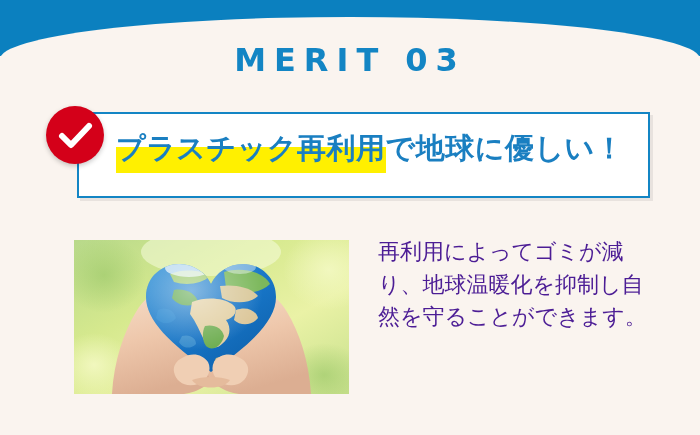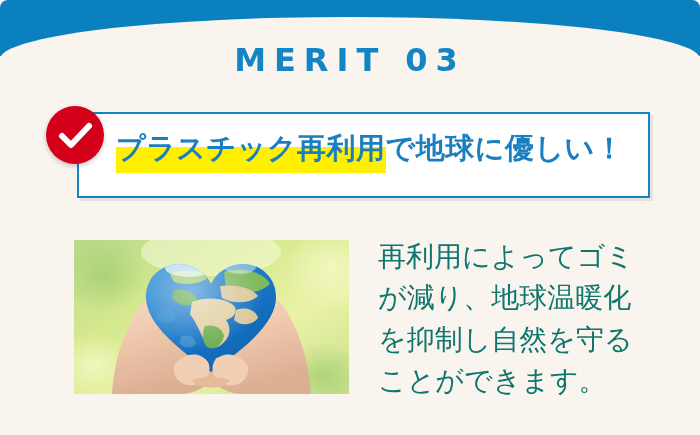--- a/index.html
+++ b/index.html
@@ -3,21 +3,21 @@
 <meta charset="utf-8">
 <style>
   html,body{margin:0;padding:0;}
   body{
     width:700px;height:435px;
     background:#faf4ef;
     font-family:"Liberation Sans","DejaVu Sans",sans-serif;
     overflow:hidden;
     position:relative;
   }
-  .stage{position:relative;width:700px;height:435px;overflow:hidden;background:#faf4ef;border-radius:8px;}
+  .stage{position:relative;width:700px;height:435px;overflow:hidden;background:#faf4ef;}
 
   
   .header-band{
     position:absolute;left:0;top:0;width:700px;height:56px;
     background:#0b80bf;
     overflow:hidden;
   }
   .header-arc{
     position:absolute;
     left:50%;
@@ -90,23 +90,23 @@
     background:#cfe37e;
   }
   .photo svg{display:block;}
 
   
   .body-copy{
     position:absolute;
     left:378px;
     top:236px;
     width:280px;
-    font-size:28px;
+    font-size:22px;
     line-height:1.48;
-    color:#0f766e;
+    color:#4c1d95;
     font-family:"DejaVu Sans",sans-serif;
     letter-spacing:0px;
   }
 </style>
 </head>
 <body>
 
 <div class="stage">
 
   <div class="header-band">

